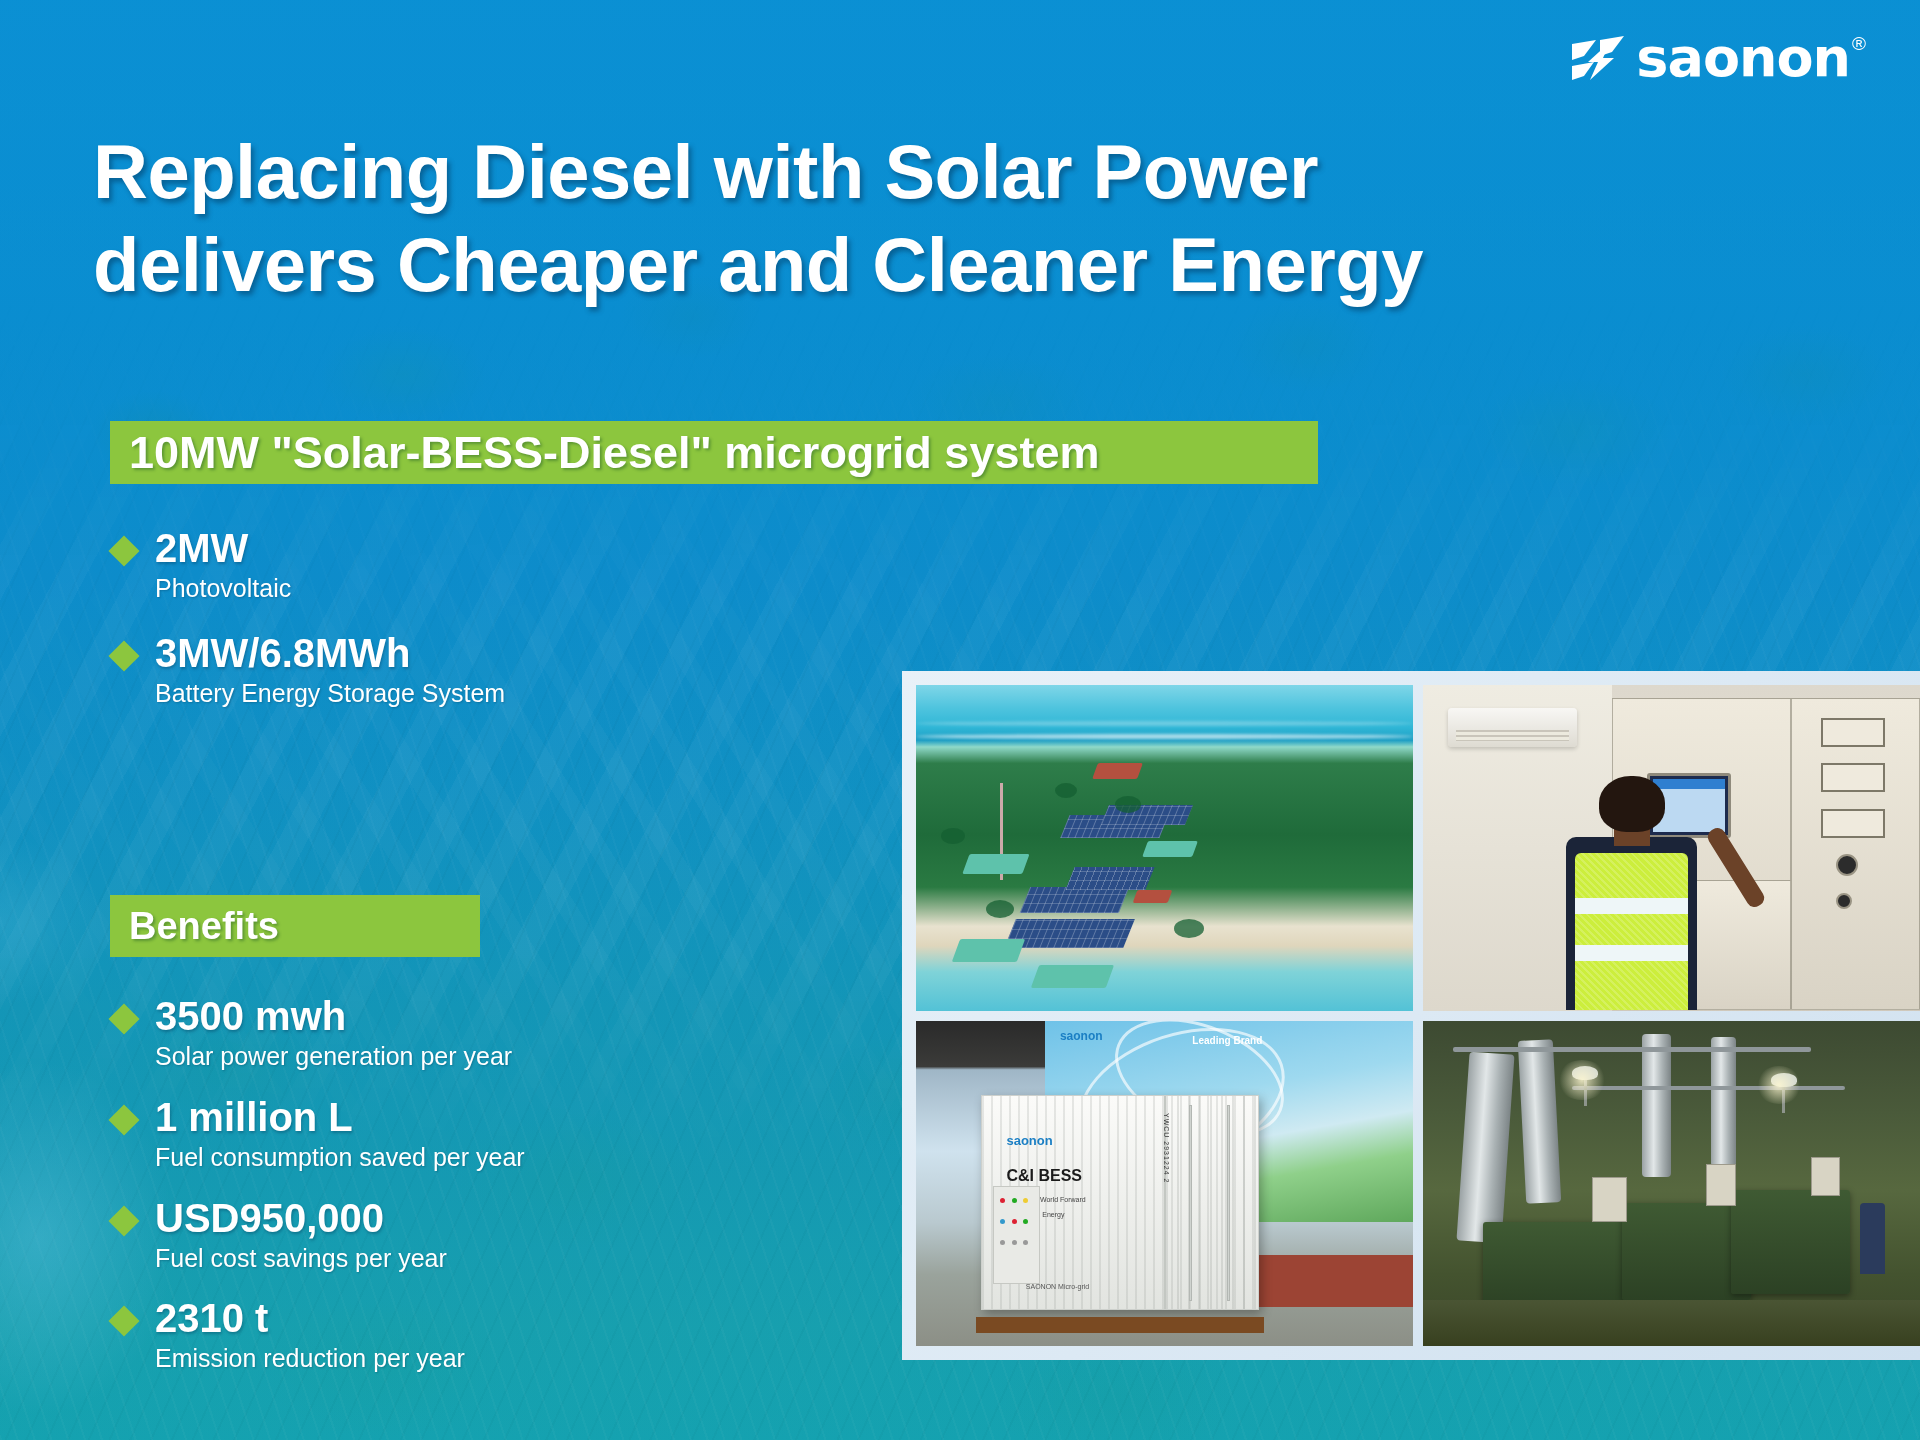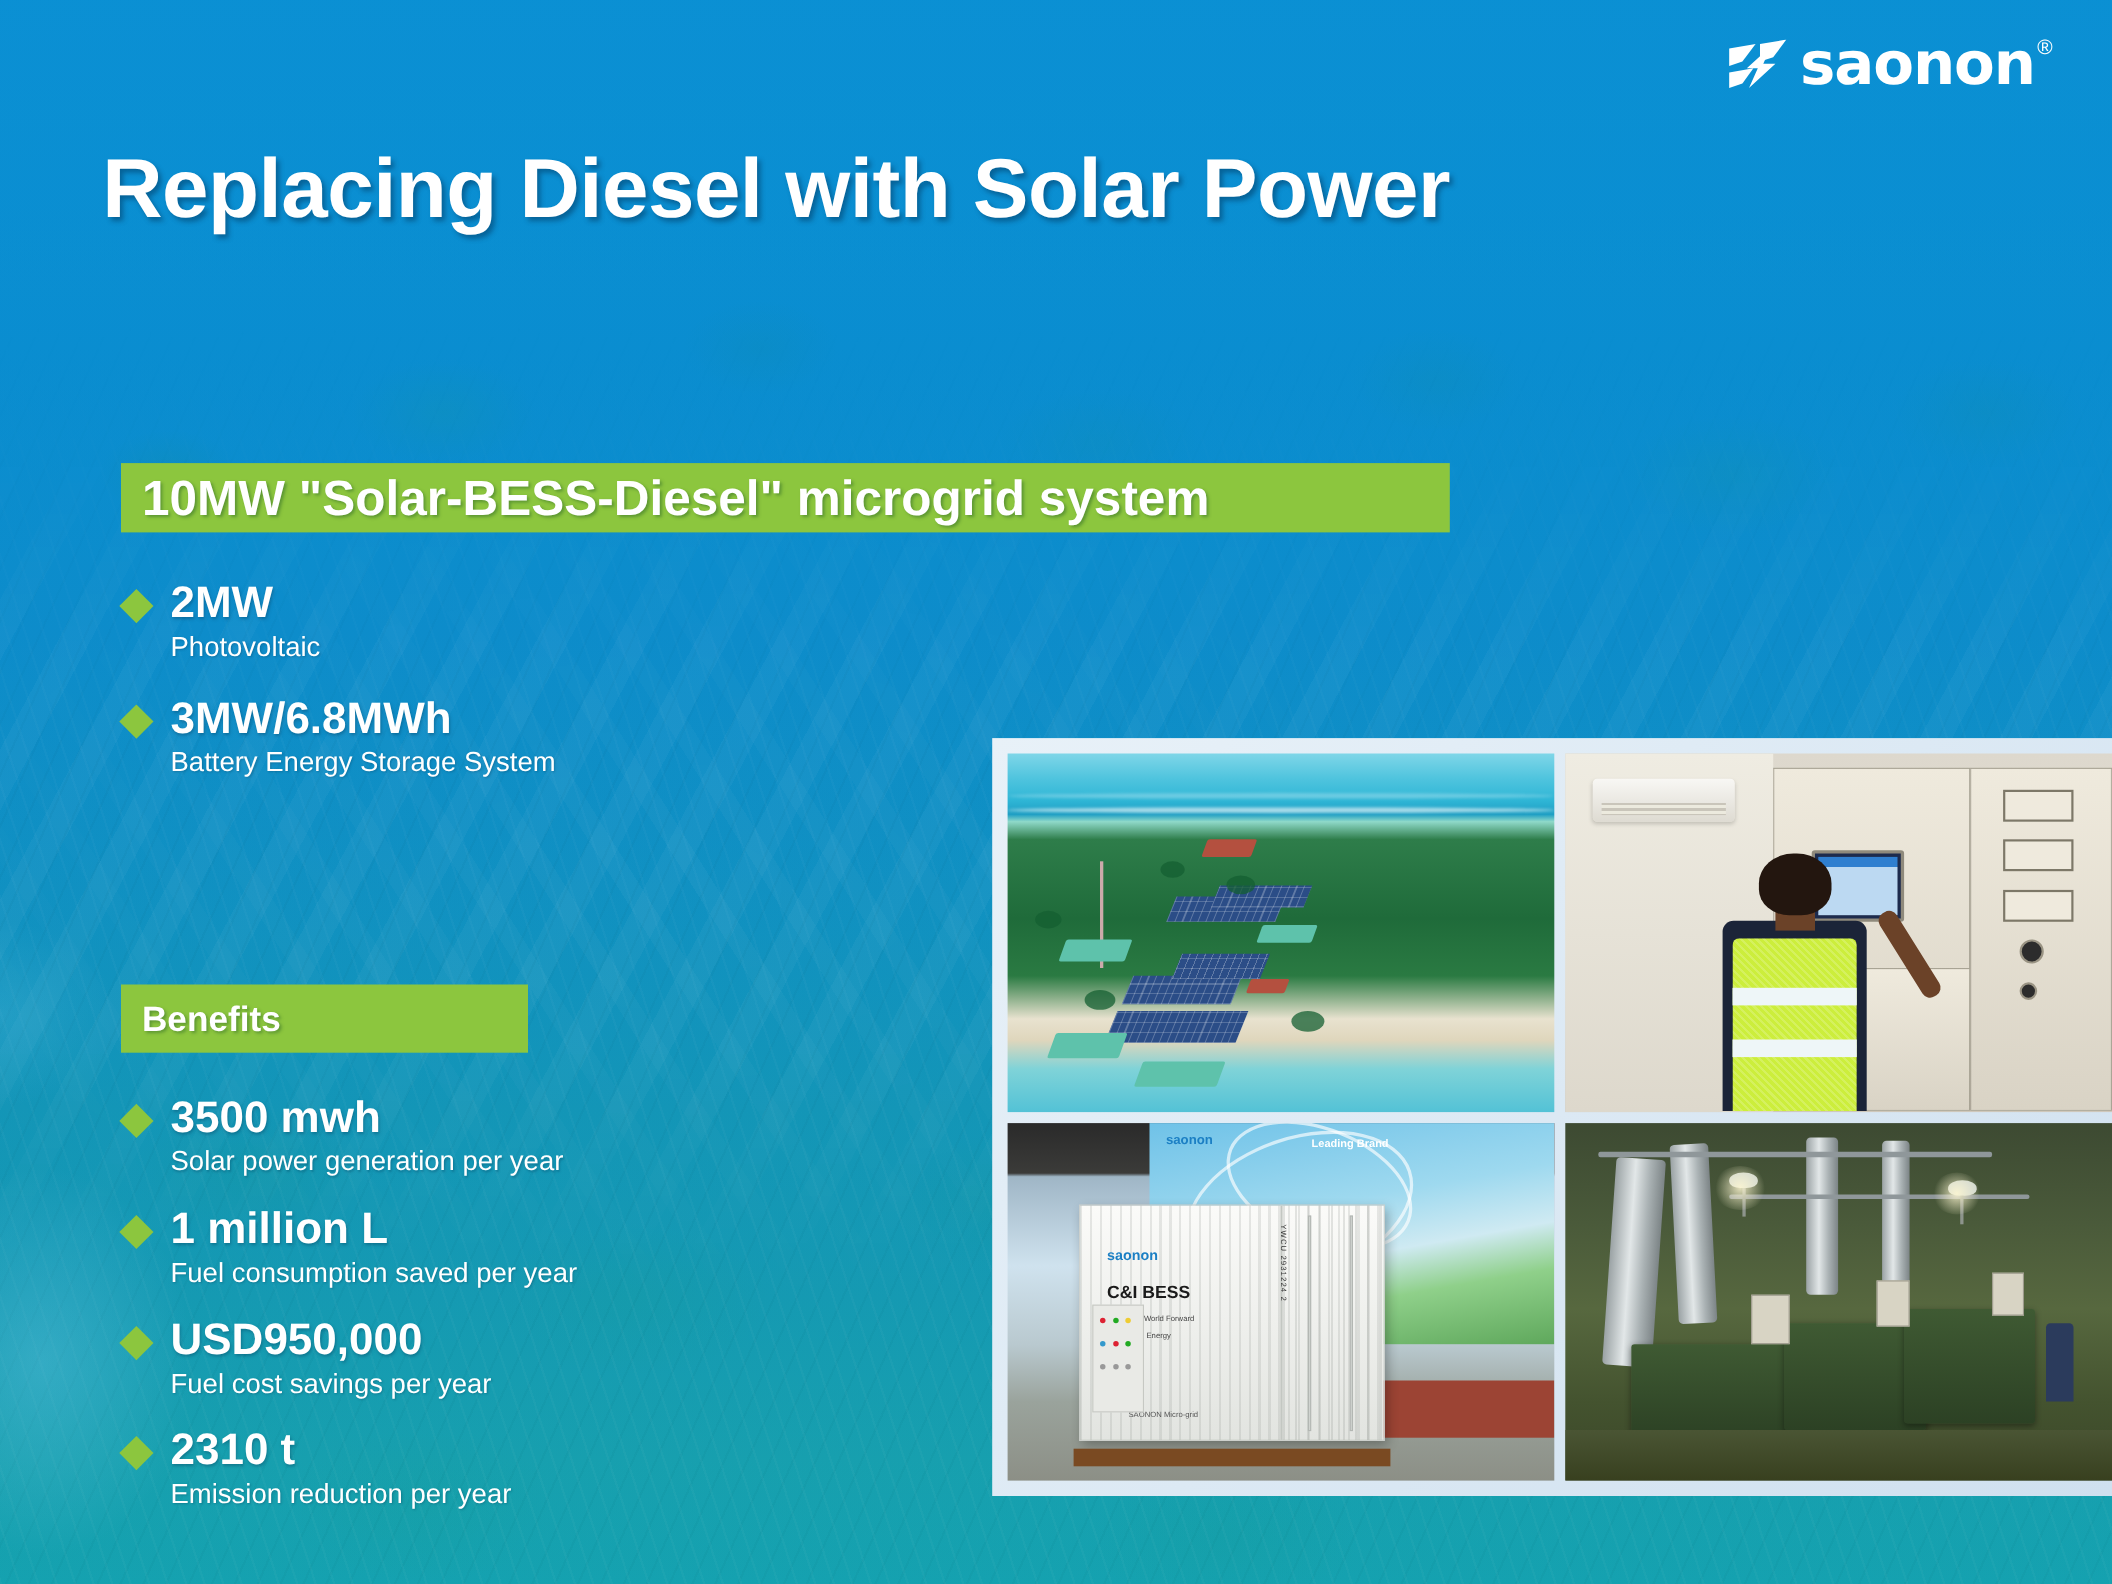--- a/index.html
+++ b/index.html
@@ -114,21 +114,21 @@
     display:flex; align-items:center;
     color:#fff; font-weight:700;
     text-shadow:2px 2px 3px rgba(0,60,30,.35);
   }
   #banner-system {
     left:110px; top:421px; width:1208px; height:63px;
     padding-left:19px; font-size:45px;
   }
   #banner-benefits {
     left:110px; top:895px; width:370px; height:62px;
-    padding-left:19px; font-size:32px;
+    padding-left:19px; font-size:38px;
   }
   #banner-meta {
     left:902px; top:619px; right:0; height:52px;
     padding-left:30px; font-size:35px; gap:70px;
     text-shadow:2px 2px 3px rgba(0,60,30,.3);
   }
   #banner-meta .meta-item { white-space:nowrap; }
   #banner-meta .meta-label { font-weight:700; }
   #banner-meta .meta-value { font-weight:400; }
 
@@ -291,20 +291,21 @@
       <path d="M30 4 L54 0 L42 16 L30 20 Z" fill="#ffffff"></path>
       <path d="M40 6 L18 26 L28 26 L20 44 L44 22 L33 22 Z" fill="#ffffff"></path>
       <path d="M2 30 L24 26 L14 40 L2 44 Z" fill="#ffffff"></path>
     </svg>
     <span class="logo-word">saonon</span>
     <span class="logo-reg">®</span>
   </div>
 
   <div id="headline">
     <div>Replacing Diesel with Solar Power</div>
+    <div>delivers Cheaper and Cleaner Energy</div>
   </div>
 
   <div id="banner-system" class="green-bar">
     <span>10MW "Solar-BESS-Diesel" microgrid system</span>
   </div>
 
   <div id="specs" class="bullet-list">
     <div class="bullet-row">
       <span class="diamond"></span>
       <span class="bullet-text">

